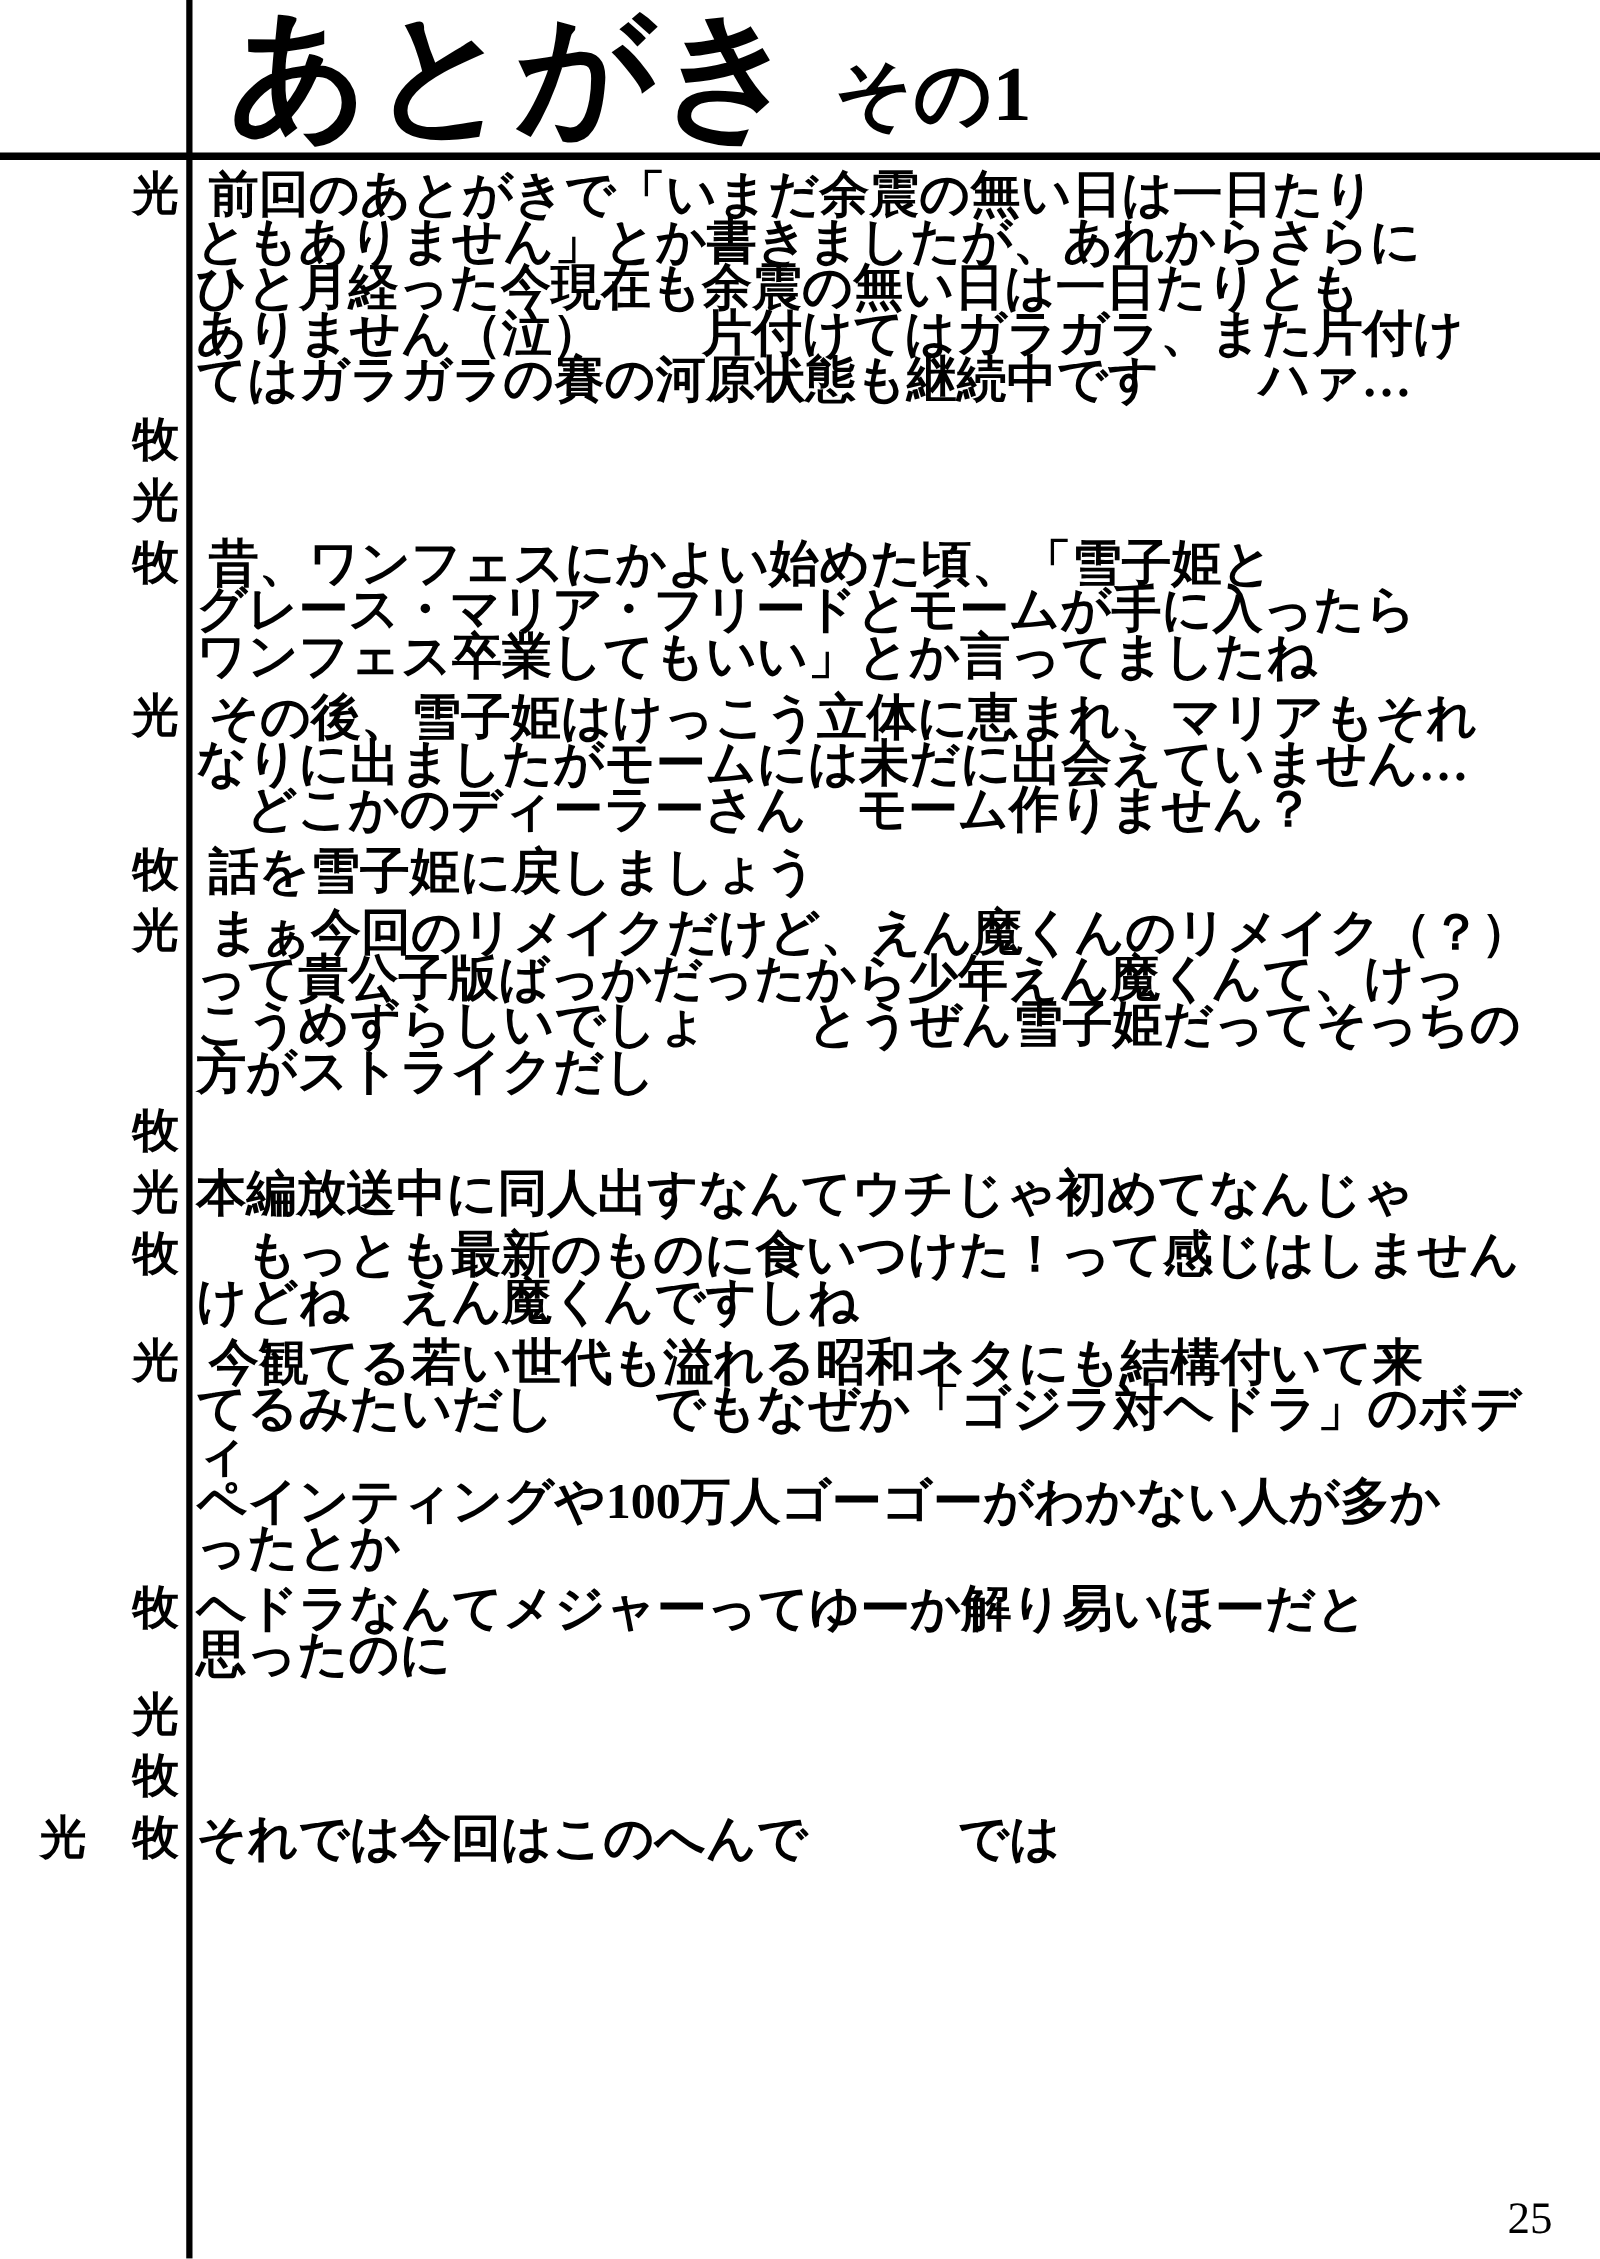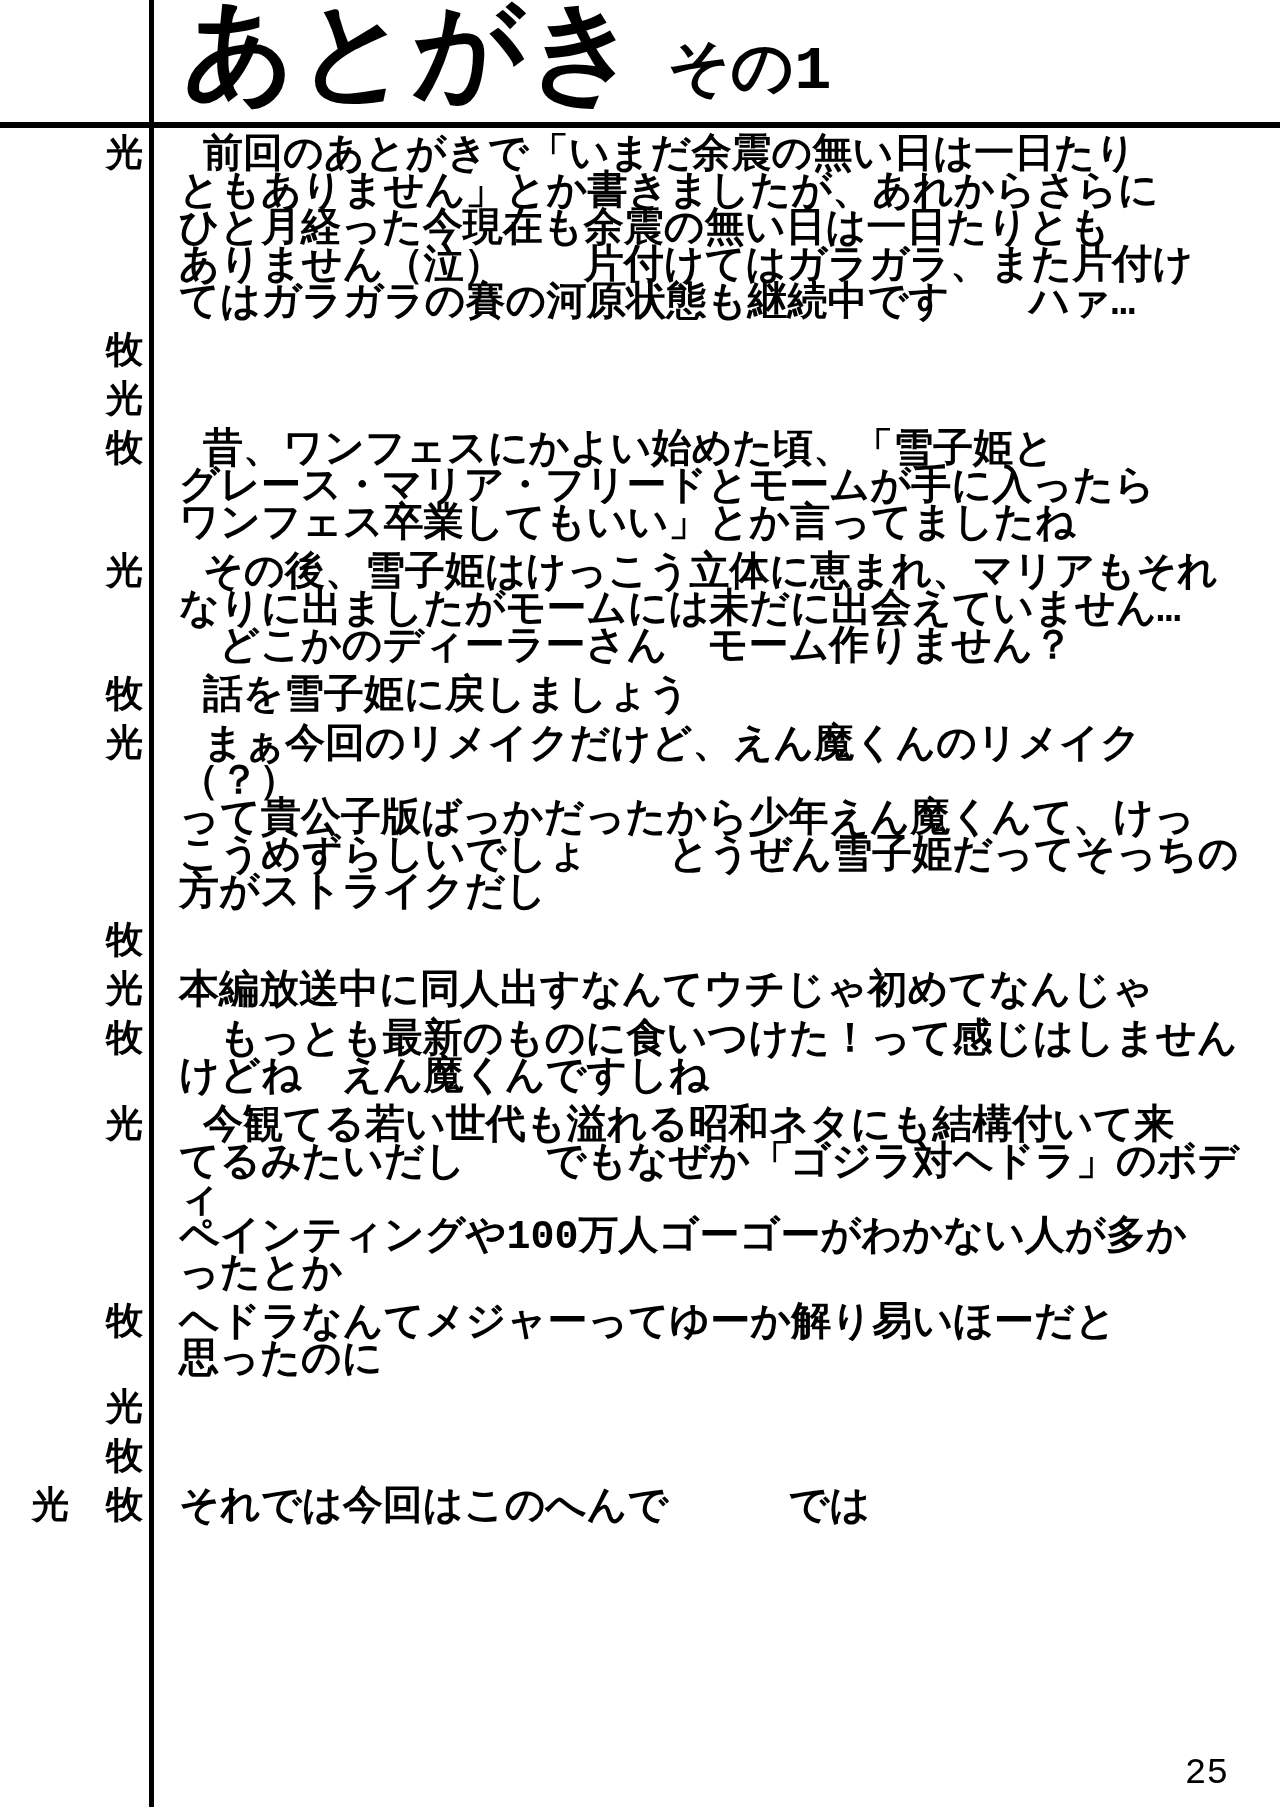--- a/index.html
+++ b/index.html
@@ -6,21 +6,21 @@
     margin: 0;
     padding: 0;
     background: #ffffff;
   }
   .page {
     position: relative;
     width: 1280px;
     height: 1807px;
     background: #ffffff;
     color: #000000;
-    font-family: Liberation Mono, monospace;
+    font-family: Liberation Serif, serif;
     font-weight: bold;
     overflow: hidden;
   }
   
   .vrule {
     position: absolute;
     left: 149px;
     top: 0;
     width: 5px;
     height: 100%;
@@ -60,30 +60,30 @@
   .speaker {
     flex: 0 0 149px;
     box-sizing: border-box;
     padding-right: 6px;
     text-align: right;
     font-size: 37px;
     line-height: 37px;
     white-space: pre;
   }
   .text {
-    margin-left: 30px;
+    margin-left: 8px;
     width: 1075px;
     font-size: 40px;
     line-height: 37px;
     white-space: pre-wrap;
     word-break: break-all;
   }
   .page-number {
     position: absolute;
-    right: 52px;
+    right: 38px;
     bottom: 15px;
     font-size: 36px;
     font-weight: normal;
     line-height: 1;
   }
 </style>
 </head>
 <body>
 
 <div class="page">

